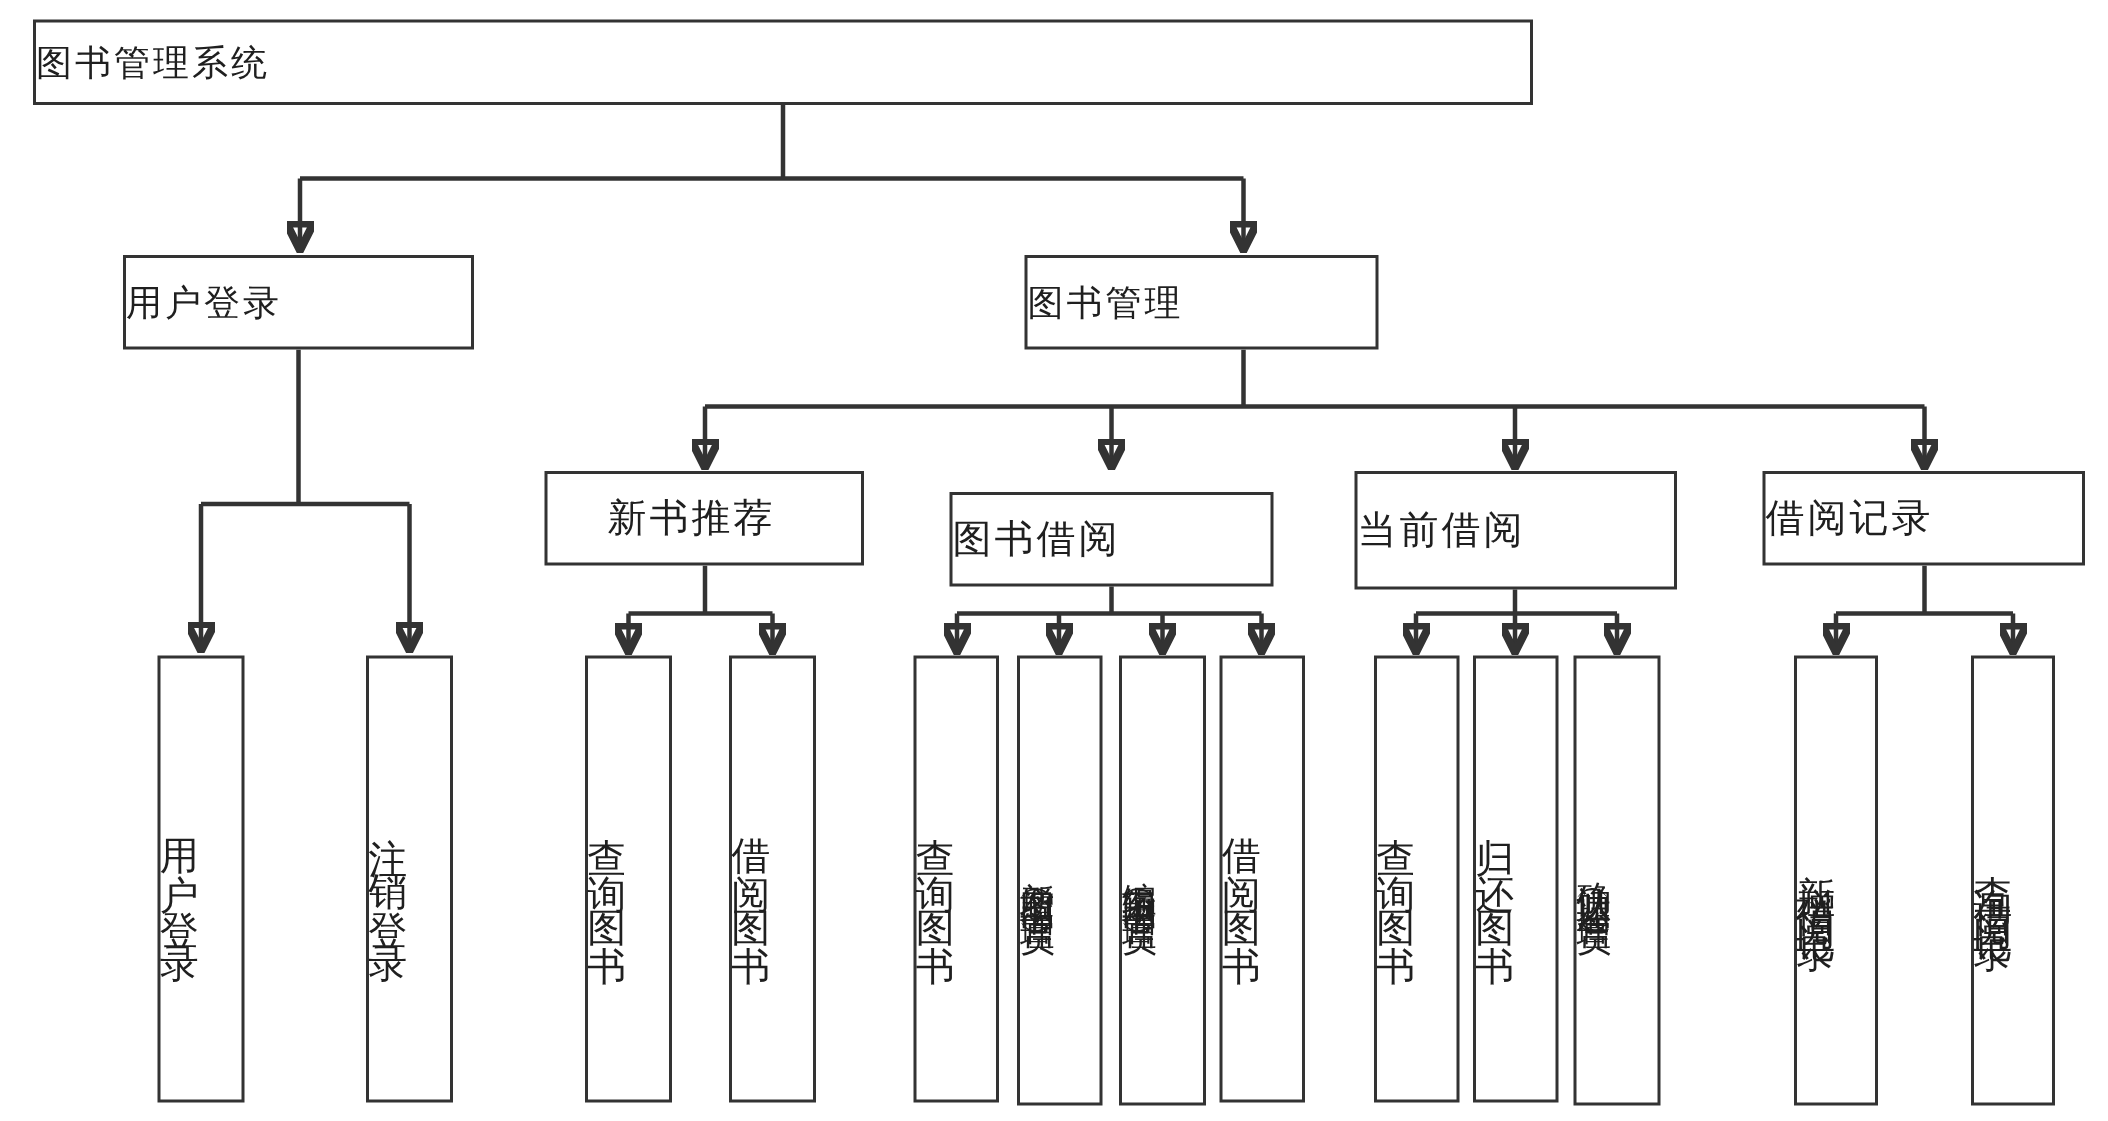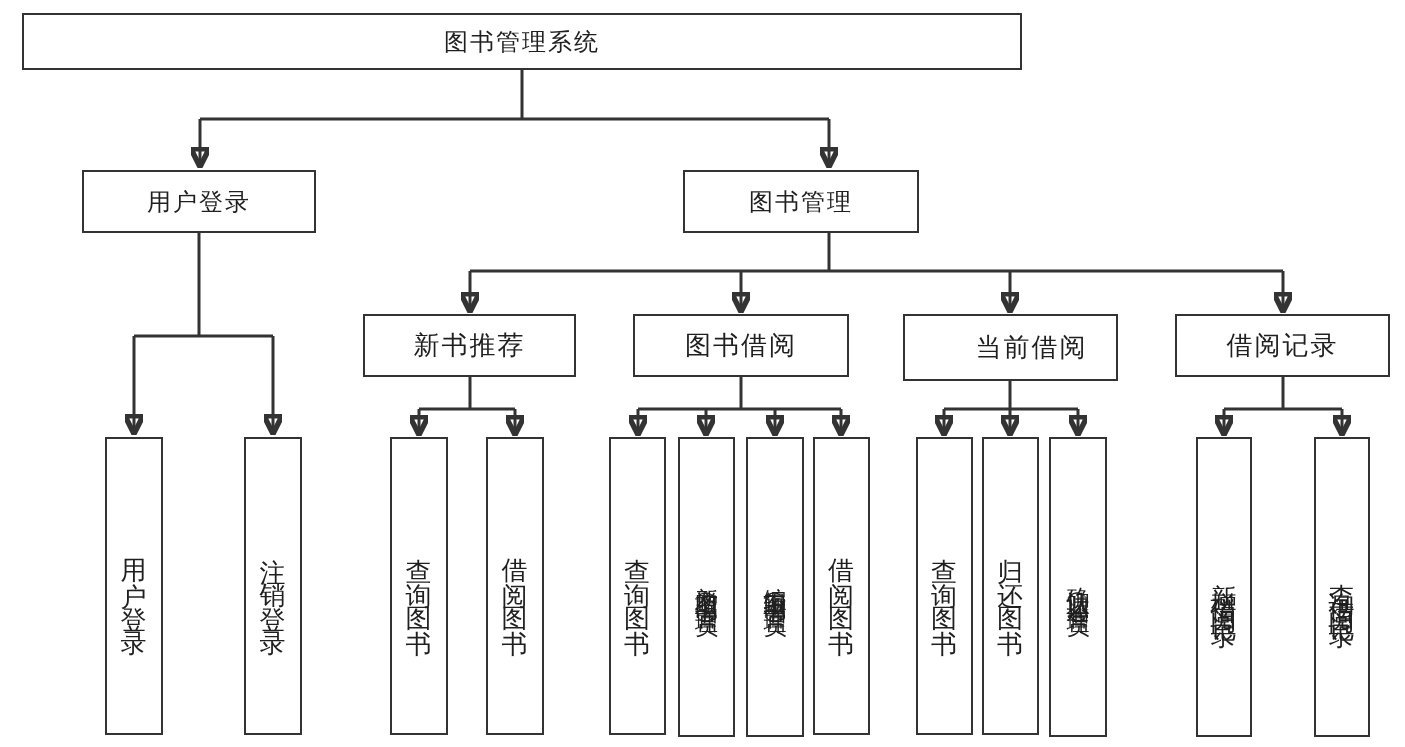--- a/index.html
+++ b/index.html
@@ -21,21 +21,21 @@
     stroke-width: 3;
     fill: none;
   }
   .box {
     position: absolute;
     box-sizing: border-box;
     border: 2.5px solid #333333;
     background: #ffffff;
     display: flex;
     align-items: center;
-    justify-content: center;
+    justify-content: flex-start;
     color: #1f1f1f;
   }
   .hlabel {
     letter-spacing: 2px;
     white-space: nowrap;
   }
   .root .hlabel  { font-size: 24px; }
   .lvl2 .hlabel  { font-size: 24px; }
   .lvl3 .hlabel  { font-size: 26px; }
   .leaf span {
@@ -115,27 +115,27 @@
     <span class="hlabel">图书管理系统</span>
   </div>
 
   <div class="box lvl2" style="left:82px; top:170px; width:234px; height:63px;">
     <span class="hlabel">用户登录</span>
   </div>
   <div class="box lvl2" style="left:683px; top:170px; width:236px; height:63px;">
     <span class="hlabel">图书管理</span>
   </div>
 
-  <div class="box lvl3" style="left:363px; top:314px; width:213px; height:63px;">
+  <div class="box lvl3" style="left:363px; top:314px; width:213px; height:63px;padding-left:40px;">
     <span class="hlabel">新书推荐</span>
   </div>
-  <div class="box lvl3" style="left:633px; top:314px; width:216px; height:63px;">
+  <div class="box lvl3" style="left:633px; top:328px; width:216px; height:63px;">
     <span class="hlabel">图书借阅</span>
   </div>
-  <div class="box lvl3" style="left:903px; top:314px; width:215px; height:67px;padding-left:42px;">
+  <div class="box lvl3" style="left:903px; top:314px; width:215px; height:79px;">
     <span class="hlabel">当前借阅</span>
   </div>
   <div class="box lvl3" style="left:1175px; top:314px; width:215px; height:63px;">
     <span class="hlabel">借阅记录</span>
   </div>
 
   <div class="box leaf v4" style="left:105px; top:437px; width:58px; height:298px;">
     <span>用户登录</span>
   </div>
   <div class="box leaf v4" style="left:244px; top:437px; width:58px; height:298px;">

